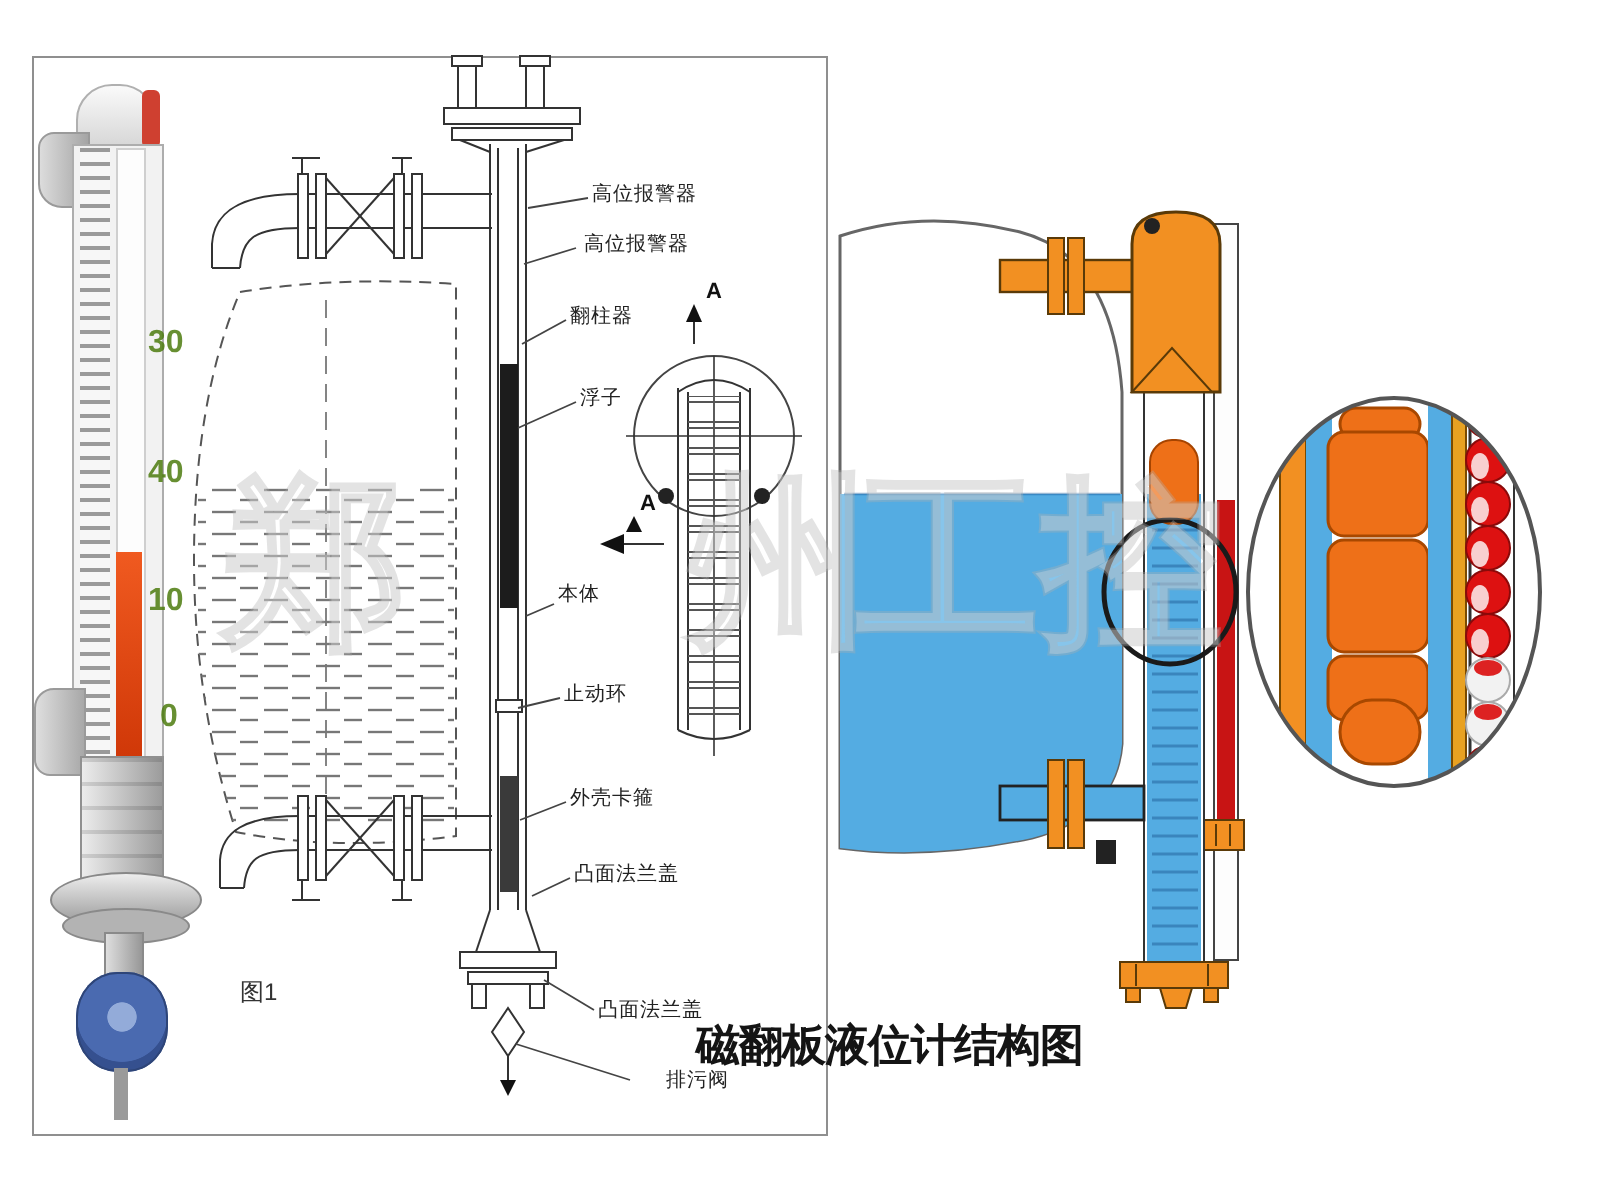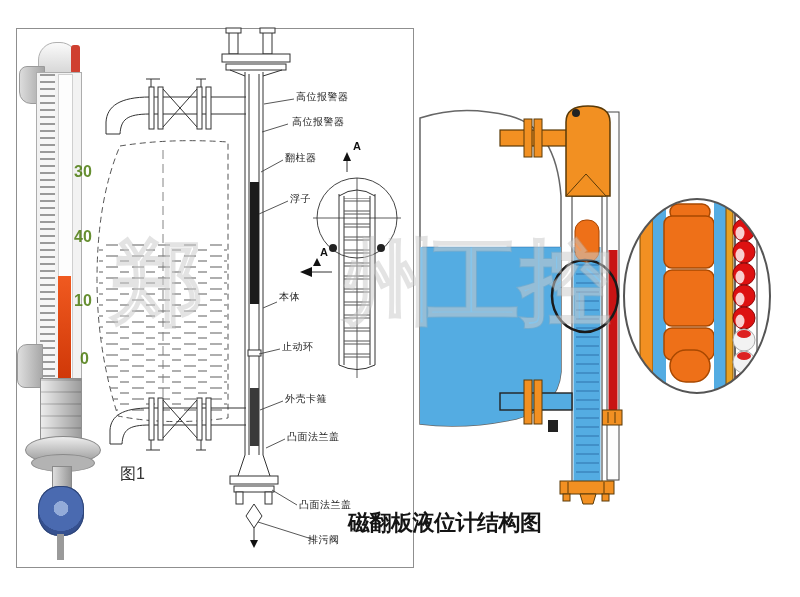--- a/index.html
+++ b/index.html
@@ -33,21 +33,21 @@
   .flange-disc2{left:31px;top:454px;width:62px;height:16px;border-radius:50%;
                 background:#b3b3b3;border:1px solid #8a8a8a;}
   .stem{left:52px;top:466px;width:18px;height:26px;border:1px solid #8a8a8a;
         background:linear-gradient(90deg,#dedede,#979797);}
   .handwheel{left:38px;top:486px;width:46px;height:50px;border-radius:45%;
              background:radial-gradient(circle at 50% 45%,#93abd9 0 20%,#4a6ab0 21% 62%,#35508f 63%);
              box-shadow:0 0 0 1px #2e4578 inset;}
   .rod{left:57px;top:534px;width:7px;height:26px;background:#9a9a9a;}
   
   .lbl{position:absolute;font-size:10px;color:#222;letter-spacing:.5px;white-space:nowrap;}
-  .fig-cap{position:absolute;left:120px;top:464px;font-size:16px;color:#333;}
+  .fig-cap{position:absolute;left:120px;top:488px;font-size:12px;color:#333;}
   .sec-a{position:absolute;font-size:11px;font-weight:bold;color:#111;}
   .main-title{position:absolute;left:348px;top:508px;font-size:22px;font-weight:bold;
               letter-spacing:-.5px;color:#141414;white-space:nowrap;}
   .wm{position:absolute;top:236px;font-size:92px;font-weight:bold;line-height:1;
       color:rgba(255,255,255,.30);-webkit-text-stroke:2px rgba(175,175,175,.35);
       pointer-events:none;}
 </style>
 </head>
 <body>
 
@@ -300,21 +300,21 @@
 
   <span class="lbl" style="left:296px;top:90px">高位报警器</span>
   <span class="lbl" style="left:292px;top:115px">高位报警器</span>
   <span class="lbl" style="left:285px;top:151px">翻柱器</span>
   <span class="lbl" style="left:290px;top:192px">浮子</span>
   <span class="lbl" style="left:279px;top:290px">本体</span>
   <span class="lbl" style="left:282px;top:340px">止动环</span>
   <span class="lbl" style="left:285px;top:392px">外壳卡箍</span>
   <span class="lbl" style="left:287px;top:430px">凸面法兰盖</span>
   <span class="lbl" style="left:299px;top:498px">凸面法兰盖</span>
-  <span class="lbl" style="left:308px;top:533px">排污阀</span>
+  <span class="lbl" style="left:333px;top:533px">排污阀</span>
 
   <span class="sec-a" style="left:353px;top:140px">A</span>
   <span class="sec-a" style="left:320px;top:246px">A</span>
 
   <span class="fig-cap">图1</span>
 
   <div class="main-title">磁翻板液位计结构图</div>
 
 </div>
 

